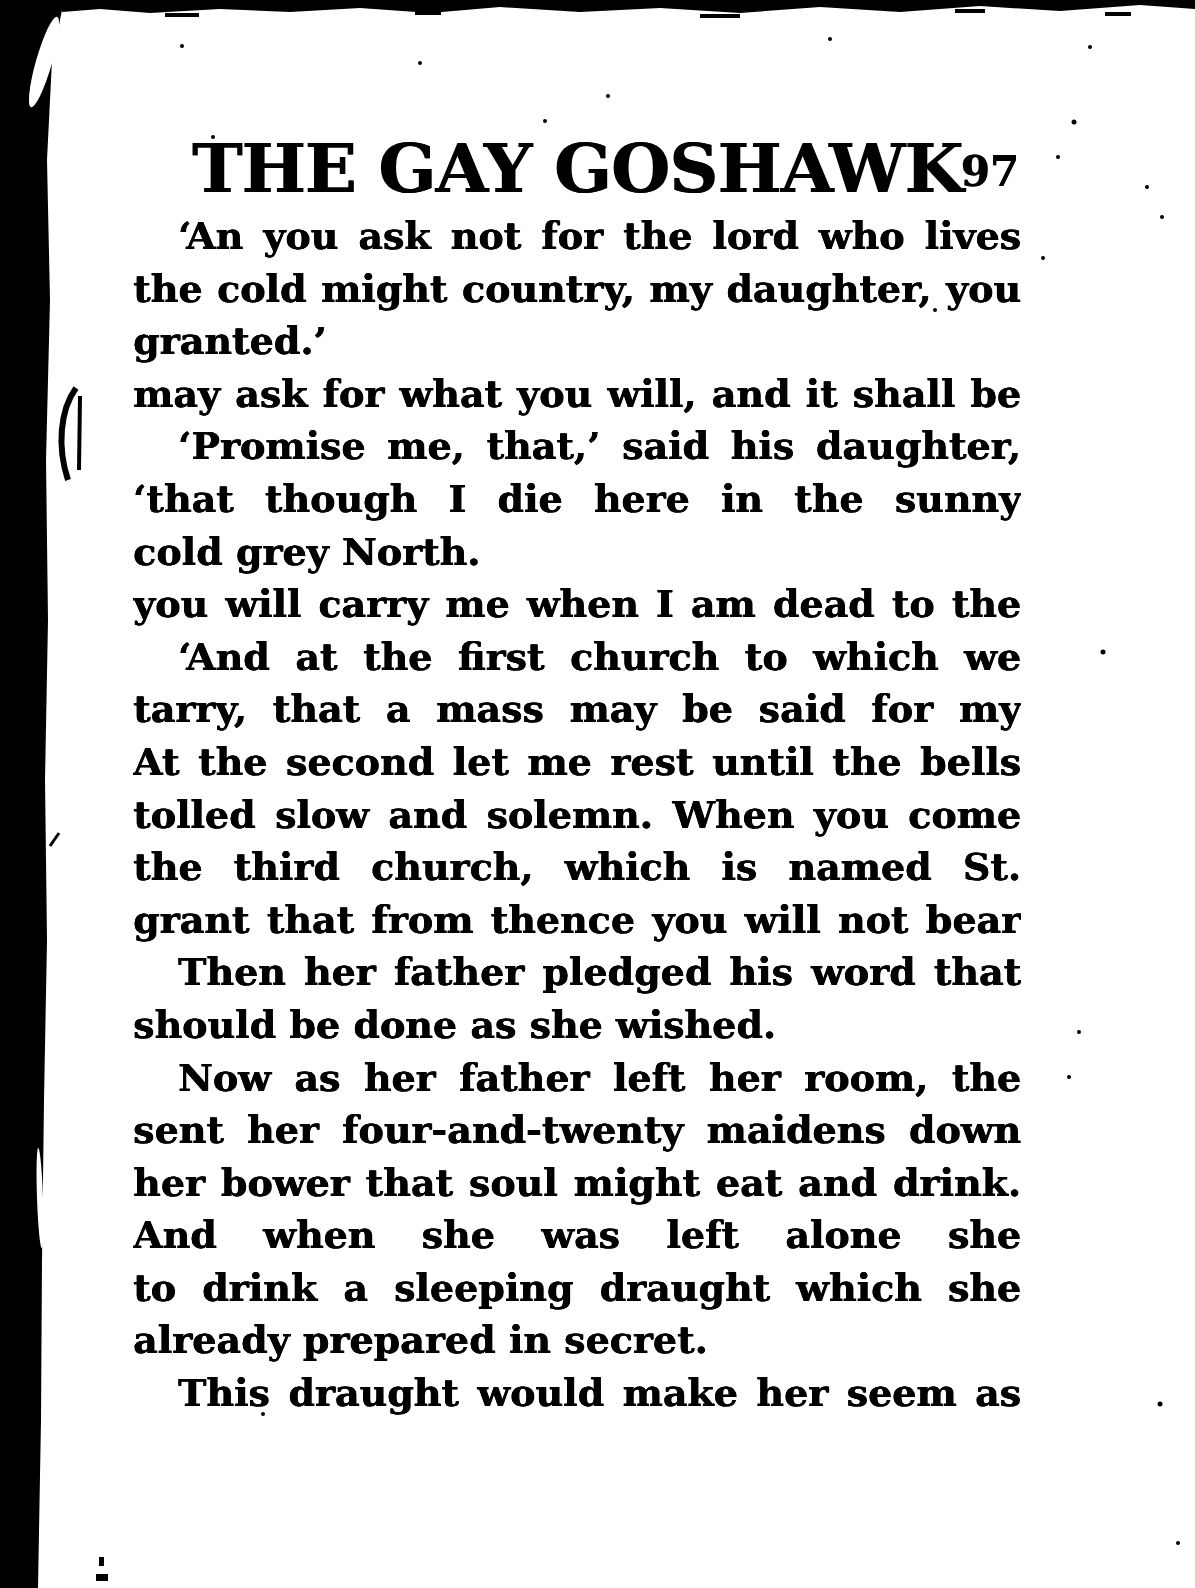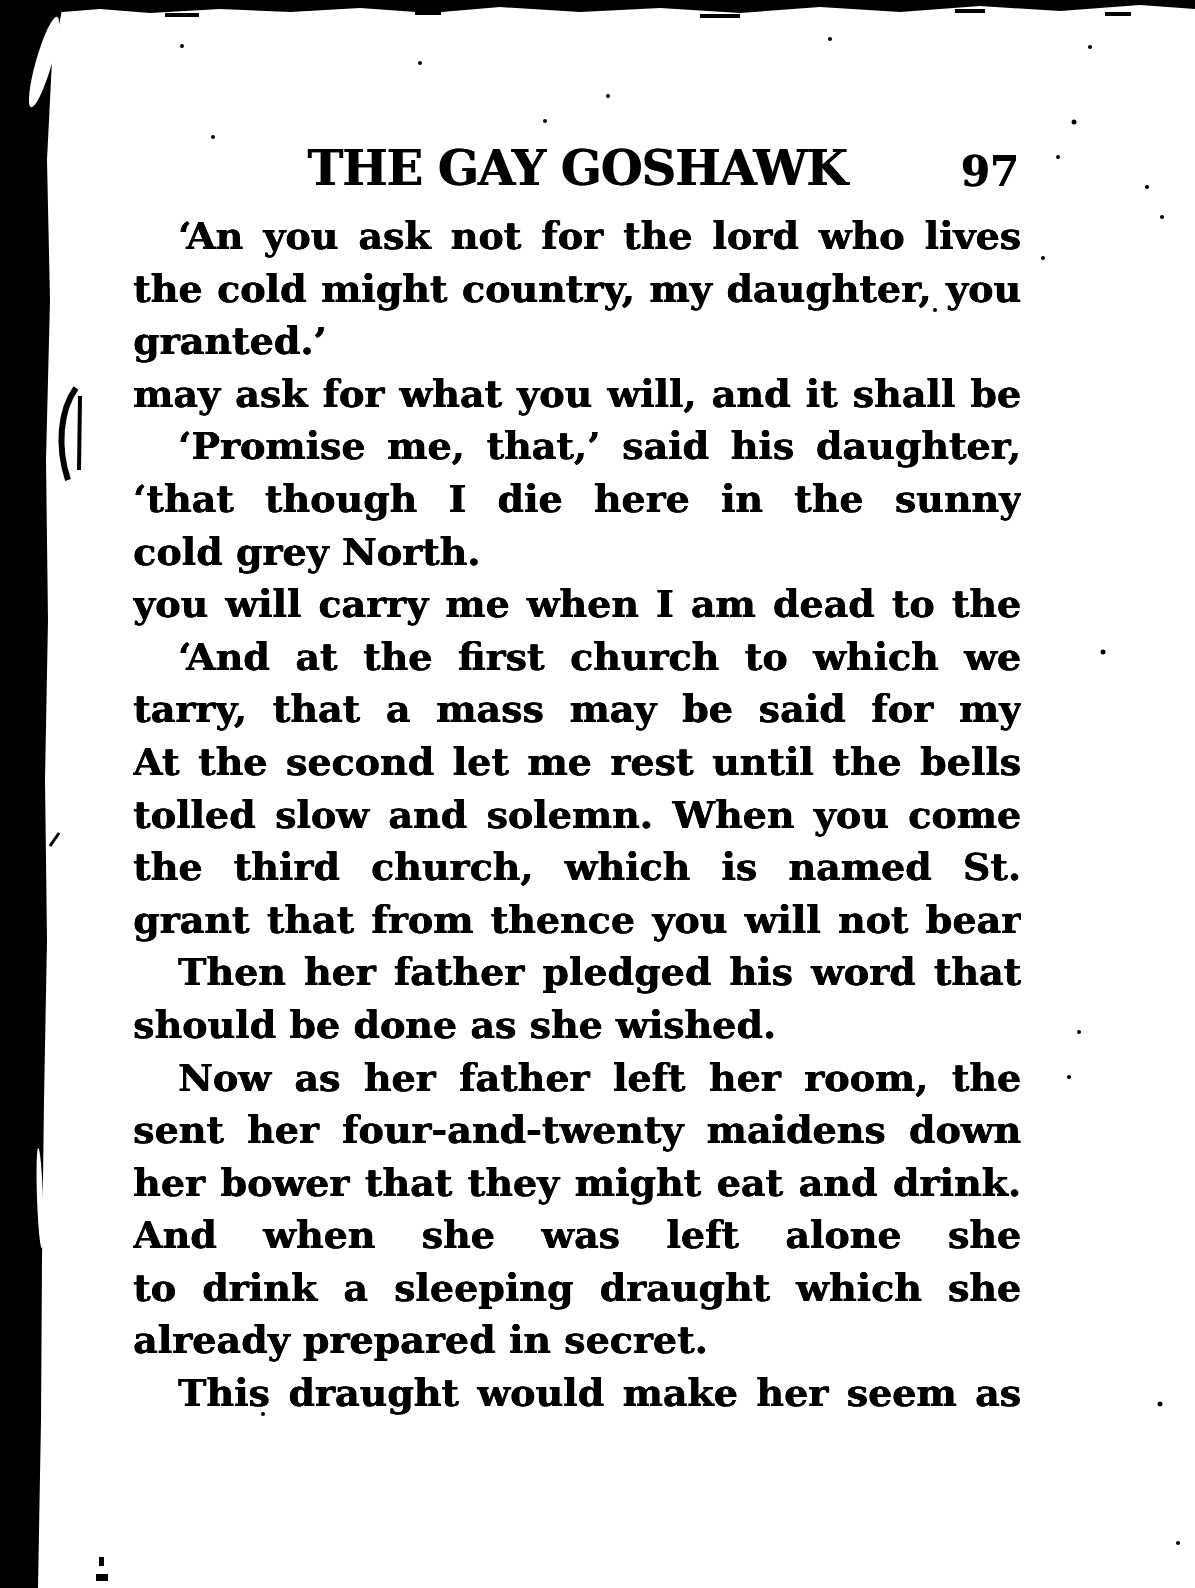--- a/index.html
+++ b/index.html
@@ -4,21 +4,21 @@
 <style>
   html,body{margin:0;padding:0;background:#888;}
   .sheet{
     position:relative;width:1195px;height:1588px;margin:0 auto;
     background:#ffffff;overflow:hidden;color:#000;
     font-family:"DejaVu Serif","Liberation Serif",serif;
   }
   .header{position:absolute;left:133px;top:138px;width:888px;height:62px;}
   .title{
     position:absolute;left:0;top:0;width:100%;text-align:center;
-    font-weight:bold;font-size:48px;line-height:60px;letter-spacing:-1px;
+    font-weight:bold;font-size:68px;line-height:60px;letter-spacing:-1px;
     text-shadow:0.8px 0 0 #000;
   }
   .pageno{
     position:absolute;right:2px;top:6px;font-weight:bold;font-size:42px;line-height:56px;
     text-shadow:0.6px 0 0 #000;
   }
   .bodytext{
     position:absolute;left:133px;top:210px;width:888px;
     font-weight:bold;font-size:38px;line-height:52.6px;
     text-shadow:0.6px 0 0 #000, 0 0.3px 0 #000;
@@ -60,21 +60,21 @@
         <div class="line just">the third church, which is named St. Mary’s,</div>
         <div class="line just">grant that from thence you will not bear me</div>
       </div>
       <div class="para">
         <div class="line just indent">Then her father pledged his word that all</div>
         <div class="line">should be done as she wished.</div>
       </div>
       <div class="para">
         <div class="line just indent">Now as her father left her room, the lady</div>
         <div class="line just">sent her four-and-twenty maidens down to</div>
-        <div class="line just">her bower that they might eat and drink.</div>
+        <div class="line just">her bower that soul might eat and drink.</div>
         <div class="line just">And when she was left alone she hastened</div>
         <div class="line just">to drink a sleeping draught which she had</div>
         <div class="line">already prepared in secret.</div>
       </div>
       <div class="para">
         <div class="line just indent">This draught would make her seem as one</div>
       </div>
     </div>
 
   <svg class="artifacts" width="1195" height="1588" viewBox="0 0 1195 1588" xmlns="http://www.w3.org/2000/svg">

